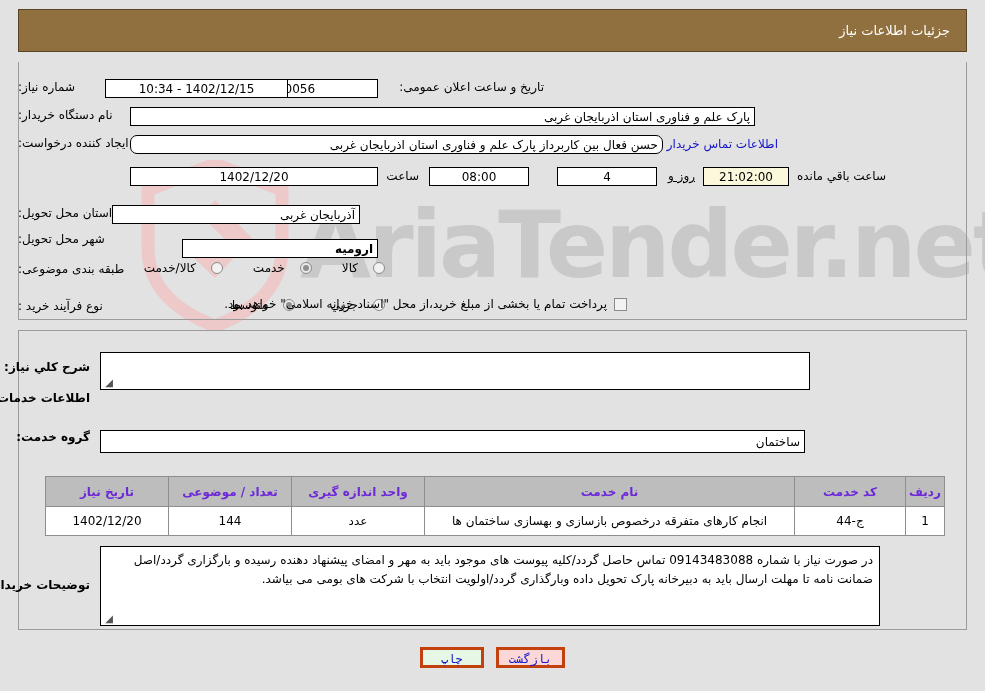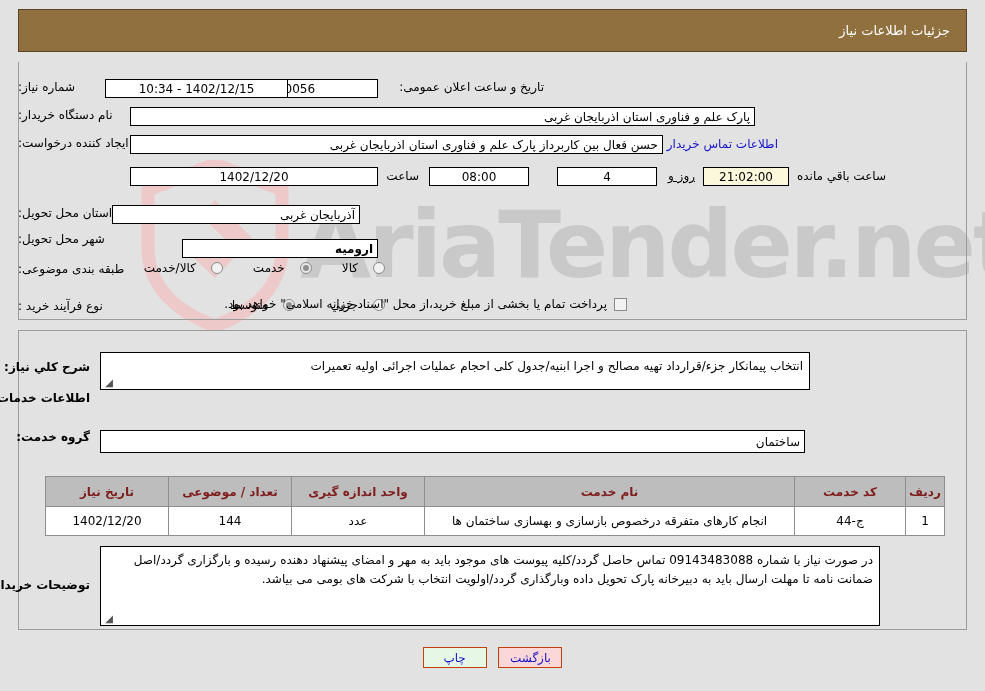--- a/index.html
+++ b/index.html
@@ -101,36 +101,36 @@
   }
 
   
   table.needs{
     position:absolute;left:45px;top:476px;width:900px;
     border-collapse:collapse;z-index:3;
     font-size:12px;
   }
   table.needs th{
     background:#bdbdbd;border:1px solid #8e8e8e;
-    font-weight:bold;height:27px;color:#7f1d1d;text-align:center;
+    font-weight:bold;height:27px;color:#6d28d9;text-align:center;
     font-size:12px;
   }
   table.needs td{
     background:#fff;border:1px solid #8e8e8e;
     height:26px;text-align:center;color:#000;font-size:12px;
   }
 
   
   .btns{position:absolute;left:0;top:647px;width:985px;text-align:center;z-index:4;}
   .btn{
-    display:inline-block;border:1px solid #c2410c;
+    display:inline-block;border:3px solid #c2410c;
     height:21px;line-height:21px;min-width:64px;
     font-size:12px;color:#1414c8;text-align:center;
     cursor:pointer;margin:0 4px;padding:0 10px;box-sizing:border-box;
-    font-family:Liberation Sans, sans-serif;
+    font-family:Liberation Mono, monospace;
   }
   .btn.back{background:#fbd7d7;}
   .btn.print{background:#e6f7e6;}
 </style>
 </head>
 <body>
 
 <div class="page">
 
   <div class="watermark">
@@ -162,21 +162,21 @@
   <div class="fld" style="position:absolute;right:697px;top:79px;width:183px;z-index:3;">1402/12/15 - 10:34</div>
 
   <div class="row" style="right:875px;top:108px;width:92px;justify-content:flex-end;z-index:3;">
     <span class="lbl">نام دستگاه خریدار:</span>
   </div>
   <div class="fld rt" style="position:absolute;right:230px;top:107px;width:625px;z-index:3;">پارک علم و فناوری استان اذربایجان غربی</div>
 
   <div class="row" style="right:875px;top:136px;width:92px;justify-content:flex-end;z-index:3;">
     <span class="lbl">ایجاد کننده درخواست:</span>
   </div>
-  <div class="fld rt" style="position:absolute;right:322px;top:135px;width:533px;z-index:3;">حسن فعال بین کاربرداز پارک علم و فناوری استان اذربایجان غربی</div>
+  <div class="fld rt" style="position:absolute;right:322px;top:135px;width:533px;z-index:3;border-radius:7px;">حسن فعال بین کاربرداز پارک علم و فناوری استان اذربایجان غربی</div>
   <div class="link" style="position:absolute;right:207px;top:137px;z-index:3;">اطلاعات تماس خریدار</div>
 
   <div class="fld" style="position:absolute;right:607px;top:167px;width:248px;z-index:3;">1402/12/20</div>
   <span class="plain" style="position:absolute;right:566px;top:169px;z-index:3;">ساعت</span>
   <div class="fld" style="position:absolute;right:456px;top:167px;width:100px;z-index:3;">08:00</div>
   <div class="fld" style="position:absolute;right:328px;top:167px;width:100px;z-index:3;">4</div>
   <span class="plain" style="position:absolute;right:290px;top:169px;z-index:3;text-decoration:underline;">روز و</span>
   <div class="fld cream" style="position:absolute;right:196px;top:167px;width:86px;z-index:3;">21:02:00</div>
   <span class="plain" style="position:absolute;right:99px;top:169px;z-index:3;">ساعت باقي مانده</span>
 
@@ -226,21 +226,20 @@
     <span class="chk"></span>
     <span class="plain">پرداخت تمام یا بخشی از مبلغ خرید،از محل "اسناد خزانه اسلامی" خواهد بود.</span>
   </div>
 
   <div class="panel-mid"></div>
 
   <div style="position:absolute;right:895px;top:360px;z-index:3;">
     <span class="lbl lbl-b">شرح کلي نیاز:</span>
   </div>
   <div class="ta" style="position:absolute;right:175px;top:352px;width:710px;height:38px;z-index:3;">
-    <span>انتخاب پیمانکار جزء/قرارداد تهیه مصالح و اجرا ابنیه/جدول کلی احجام عملیات اجرائی اولیه تعمیرات</span>
     <span class="grip">◢</span>
   </div>
 
   <div style="position:absolute;right:895px;top:391px;z-index:3;">
     <span class="lbl lbl-b">اطلاعات خدمات مورد نیاز</span>
   </div>
 
   <div style="position:absolute;right:895px;top:430px;z-index:3;">
     <span class="lbl lbl-b">گروه خدمت:</span>
   </div>

